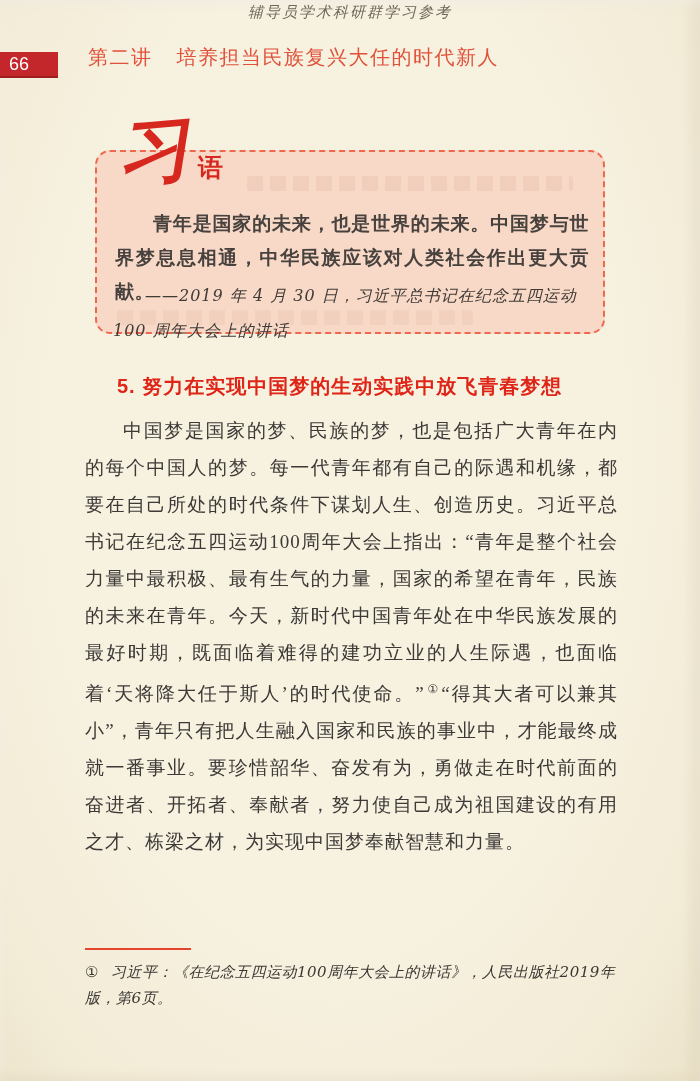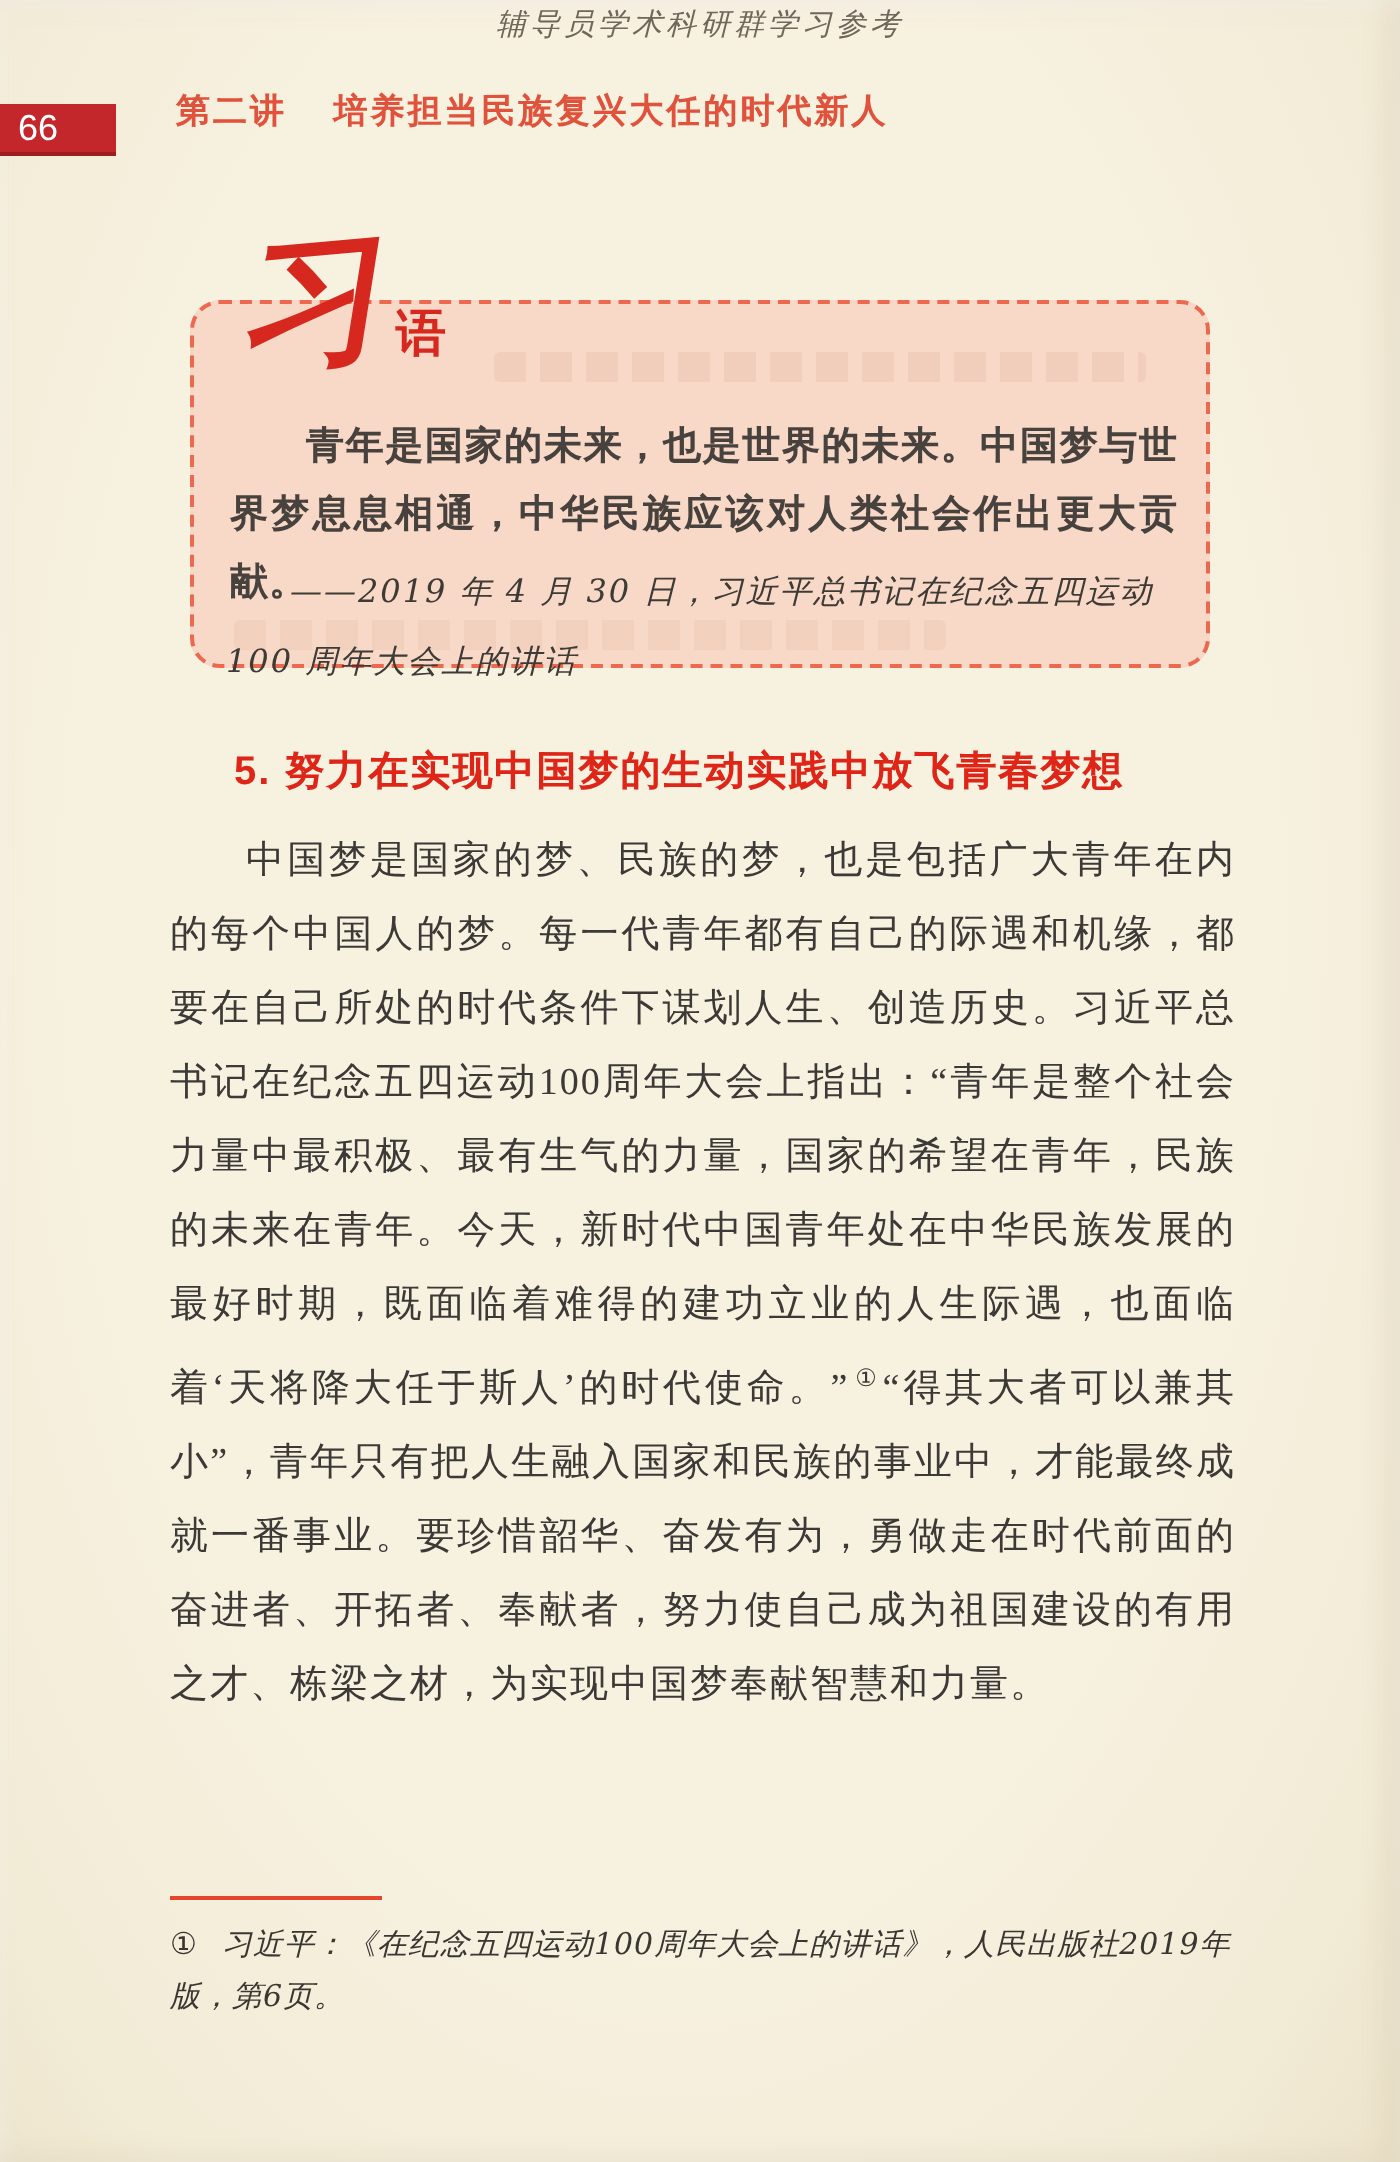--- a/index.html
+++ b/index.html
@@ -35,22 +35,22 @@
     color: #ffffff;
     font-size: 18px;
     line-height: 25px;
     padding-left: 9px;
     margin-top: 12px;
   }
 
   .chapter-header {
     position: absolute;
     left: 88px; top: 44px;
-    font-size: 17px;
-    font-weight: bold;
+    font-size: 20px;
+    font-weight: normal;
     color: #e0523b;
     letter-spacing: 1.5px;
     white-space: nowrap;
     text-align: right;
   }
   .chapter-label { margin-right: 17px; }
 
   .quote-box {
     position: absolute;
     left: 95px; top: 150px;

